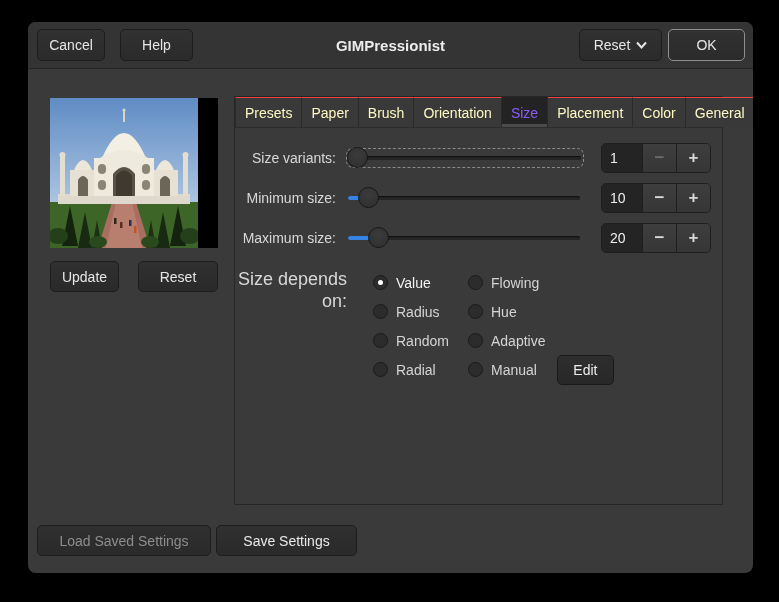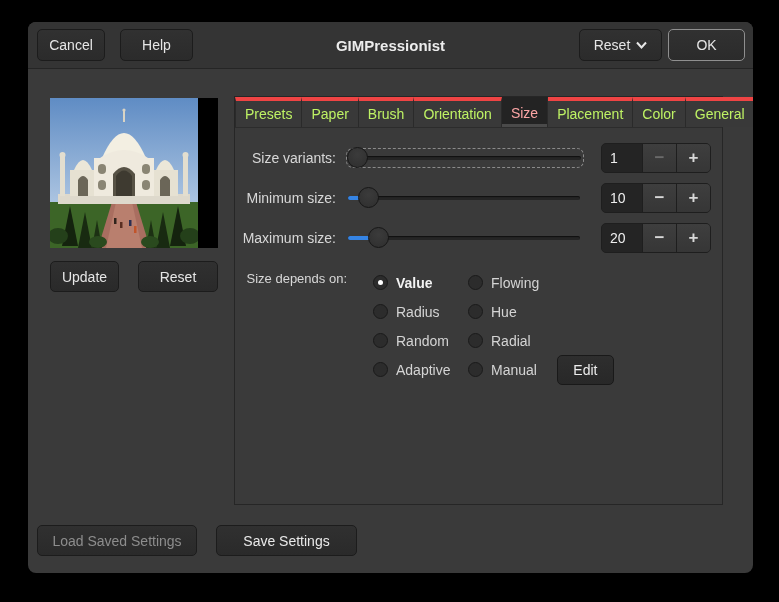--- a/index.html
+++ b/index.html
@@ -52,27 +52,27 @@
   
   .notebook{
     position:absolute;left:206px;top:74px;width:489px;height:409px;
     box-sizing:border-box;border:1px solid #262626;background:#3a3a3a;
   }
   .tabbar{
     position:absolute;left:0;top:0;right:0;height:31px;background:#353535;
     display:flex;align-items:stretch;border-bottom:1px solid #2c2c2c;box-sizing:border-box;
   }
   .tab{
-    padding:0 9px;display:flex;align-items:center;font-size:14px;color:#bef264;
+    padding:0 9px;display:flex;align-items:center;font-size:14px;color:#fef9c3;
     background:#393939;border-right:1px solid #2a2a2a;box-sizing:border-box;
-    border-top:4px solid #ef4444;
+    border-top:1px solid #ef4444;
   }
   .tab:first-child{border-left:1px solid #2a2a2a;}
   .tab.active{
-    background:#232323;color:#fca5a5;border-top:1px solid #232323;
+    background:#232323;color:#8b5cf6;border-top:1px solid #232323;
     box-shadow:inset 0 -3px 0 #4a4a4a;
   }
   
   .srow{position:absolute;left:0;width:100%;height:40px;}
   .srow-1{top:41px;} .srow-2{top:81px;} .srow-3{top:121px;}
   .slabel{
     position:absolute;left:0;top:0;width:101px;height:40px;line-height:40px;
     text-align:right;color:#d8d8d8;font-size:14px;
   }
   .trough{
@@ -107,49 +107,49 @@
   }
   .spin .sbtn{
     flex:1;display:flex;align-items:center;justify-content:center;
     background:linear-gradient(#3e3e3e,#363636);border-left:1px solid #1e1e1e;
     color:#d8d8d8;font-size:17px;font-weight:bold;
   }
   .spin .sbtn.disabled{color:#6a6a6a;}
   
   .depends-label{
     position:absolute;left:0;top:171px;width:112px;text-align:right;
-    color:#d8d8d8;font-size:13px;line-height:22px;
+    color:#d8d8d8;font-size:18px;line-height:22px;
   }
   .radio-grid{
     position:absolute;left:138px;top:171px;width:330px;
     display:grid;grid-template-columns:95px auto;grid-auto-rows:29px;
   }
   .radio-item{display:flex;align-items:center;gap:8px;color:#d4d4d4;font-size:14px;}
   .radio{
     width:15px;height:15px;border-radius:50%;box-sizing:border-box;
     background:#2c2c2c;border:1px solid #1a1a1a;position:relative;flex:none;
   }
   .radio-item.selected .radio::after{
     content:"";position:absolute;left:4px;top:4px;width:5px;height:5px;
     border-radius:50%;background:#ffffff;
   }
-  .radio-item.selected .radio-label{font-weight:bold;color:#f2f2f2;}
+  .radio-item.selected .radio-label{font-weight:normal;color:#f2f2f2;}
   .btn-edit{
     margin-left:12px;width:57px;height:30px;box-sizing:border-box;
     background:linear-gradient(#2e2e2e,#282828);border:1px solid #191919;border-radius:5px;
     color:#ececec;font-size:14px;display:flex;align-items:center;justify-content:center;
   }
   
   .fbtn{
     position:absolute;top:503px;height:31px;box-sizing:border-box;
     background:linear-gradient(#303030,#2a2a2a);
     border:1px solid #1c1c1c;border-radius:5px;font-size:14px;
     display:flex;align-items:center;justify-content:center;color:#e9e9e9;
   }
-  .btn-load{left:9px;width:160px;color:#8d8d8d;}
+  .btn-load{left:9px;width:174px;color:#8d8d8d;}
   .btn-save{left:188px;width:141px;}
 </style>
 </head>
 <body>
 
 <div class="window">
 
   <div class="headerbar">
     <div class="hb-title">GIMPressionist</div>
     <div class="btn btn-help">
@@ -307,25 +307,25 @@
       <div class="radio-item">
         <span class="radio"></span>
         <span class="radio-label">Hue</span>
       </div>
       <div class="radio-item">
         <span class="radio"></span>
         <span class="radio-label">Random</span>
       </div>
       <div class="radio-item">
         <span class="radio"></span>
+        <span class="radio-label">Adaptive</span>
+      </div>
+      <div class="radio-item">
+        <span class="radio"></span>
         <span class="radio-label">Radial</span>
-      </div>
-      <div class="radio-item">
-        <span class="radio"></span>
-        <span class="radio-label">Adaptive</span>
       </div>
       <div class="radio-item">
         <span class="radio"></span>
         <span class="radio-label">Manual</span>
         <span class="btn-edit">
           <span>Edit</span>
         </span>
       </div>
     </div>
   </div>

